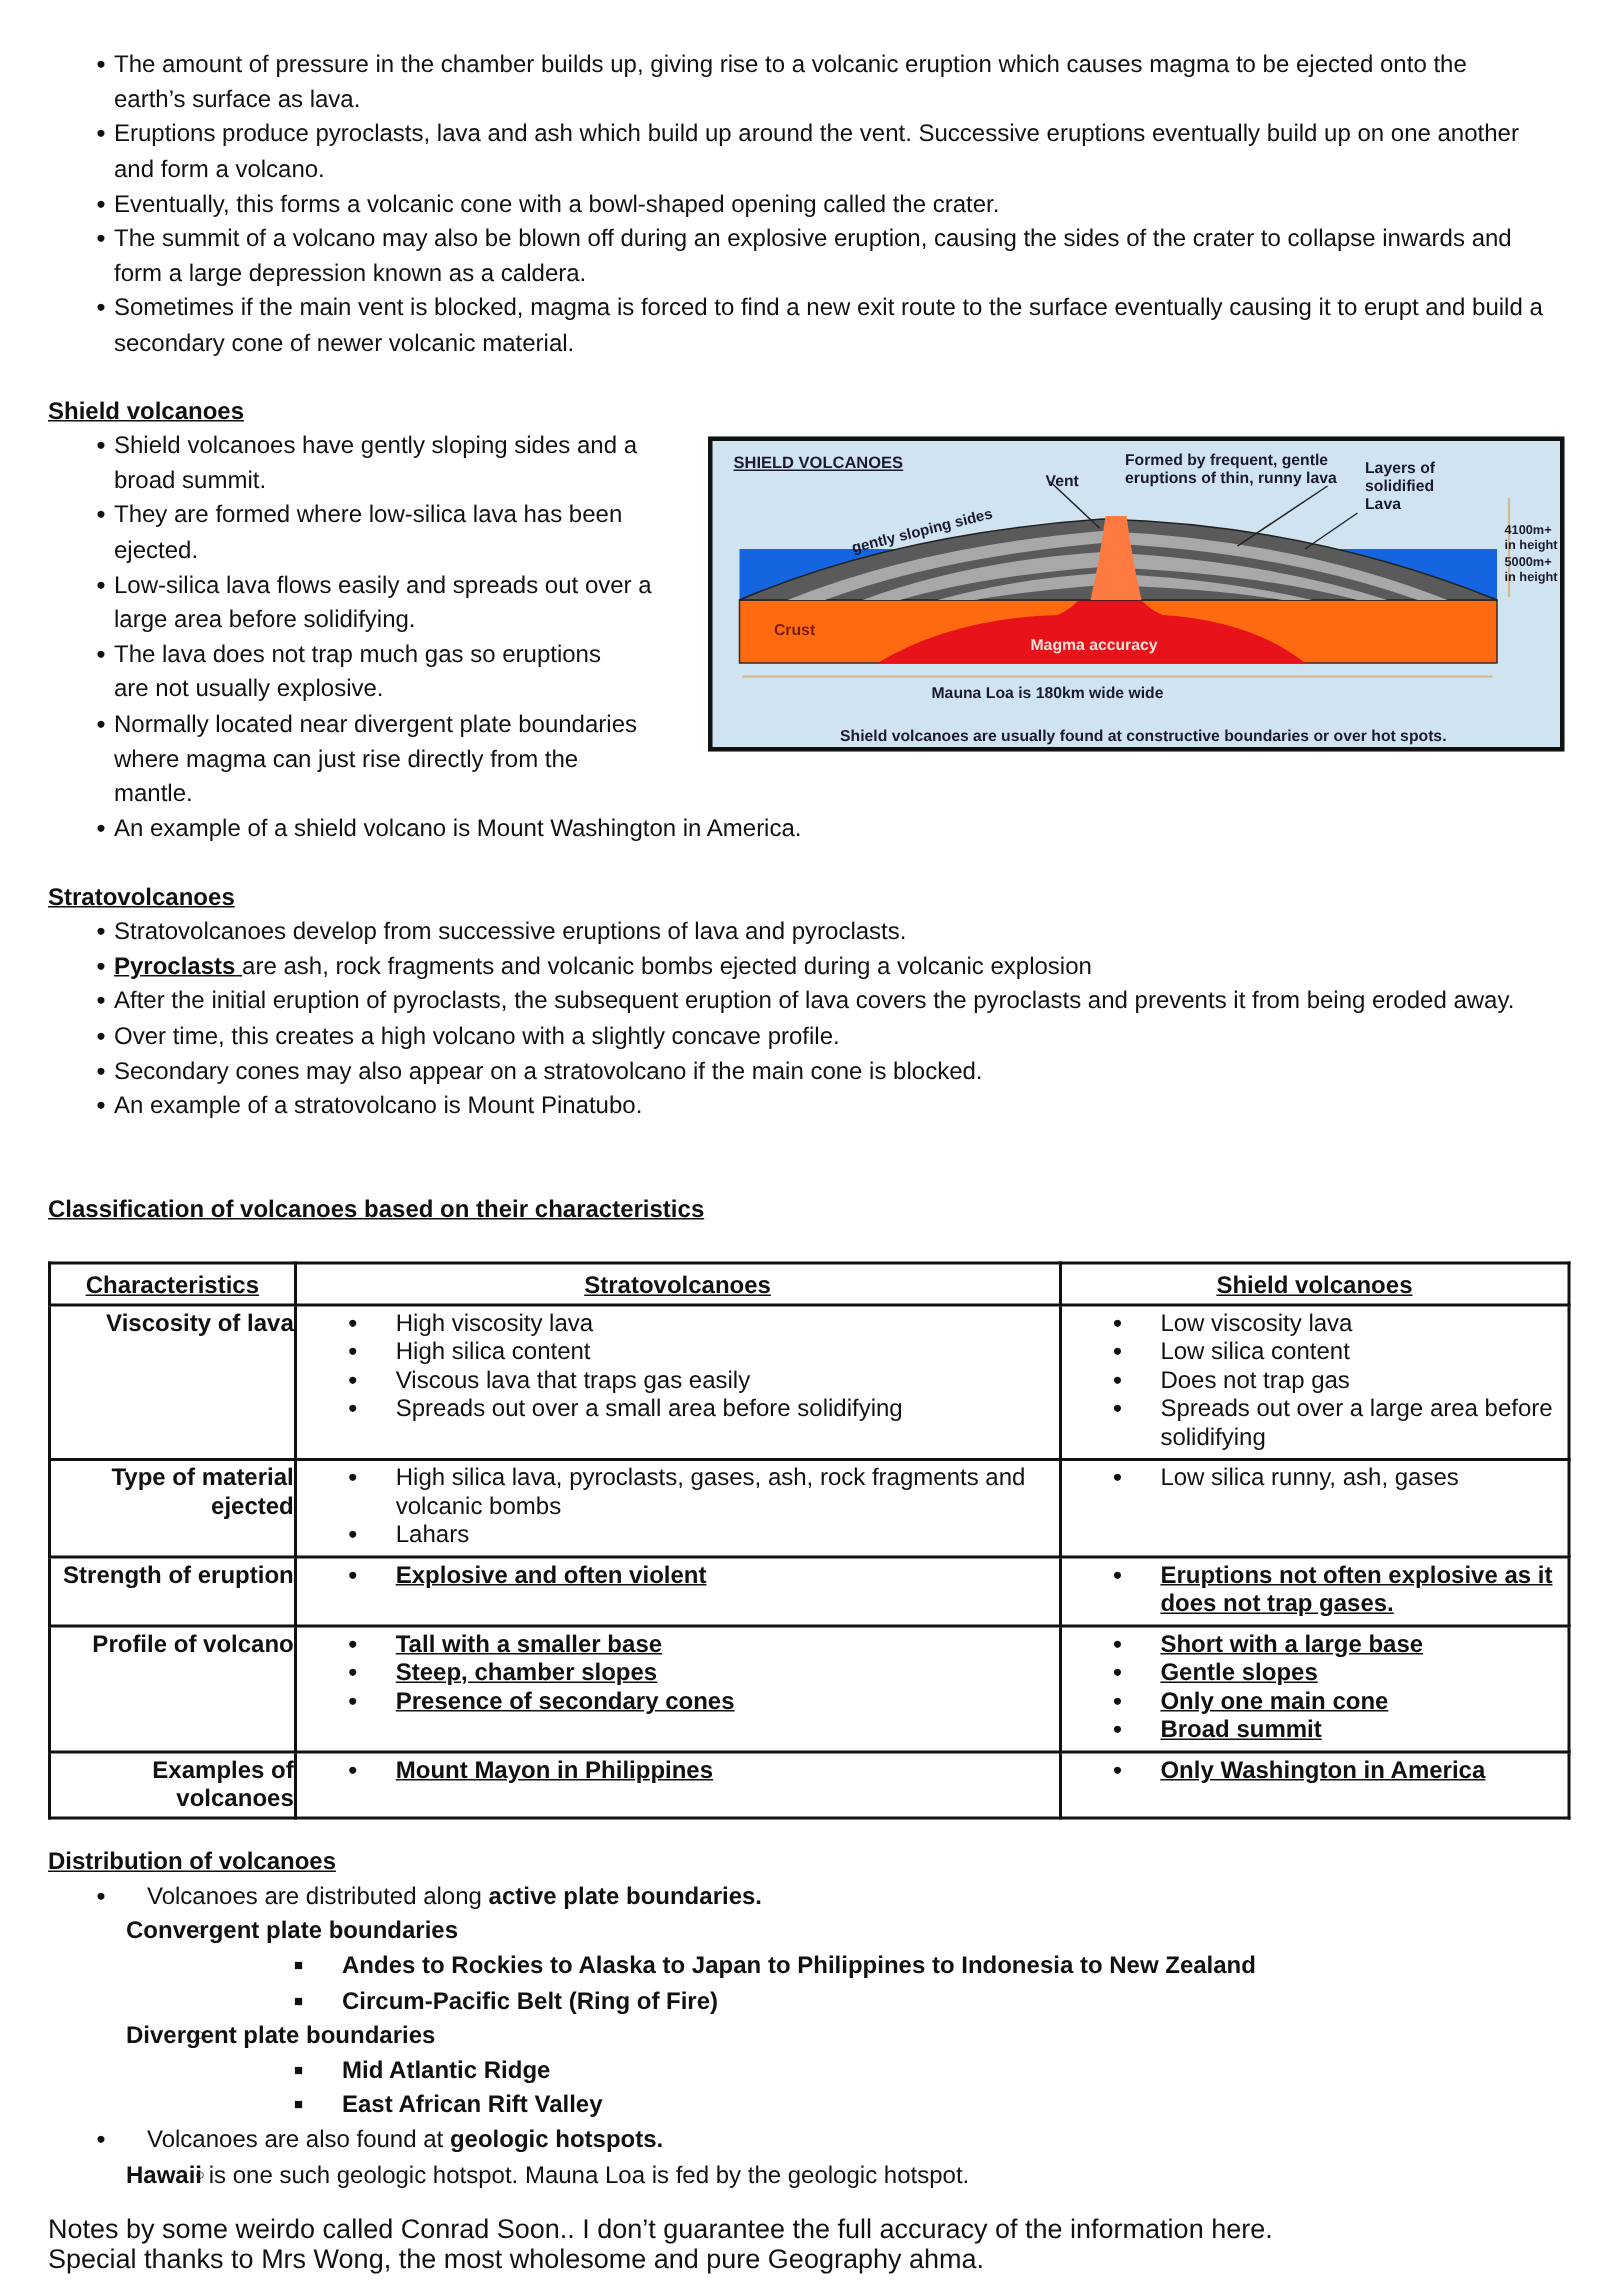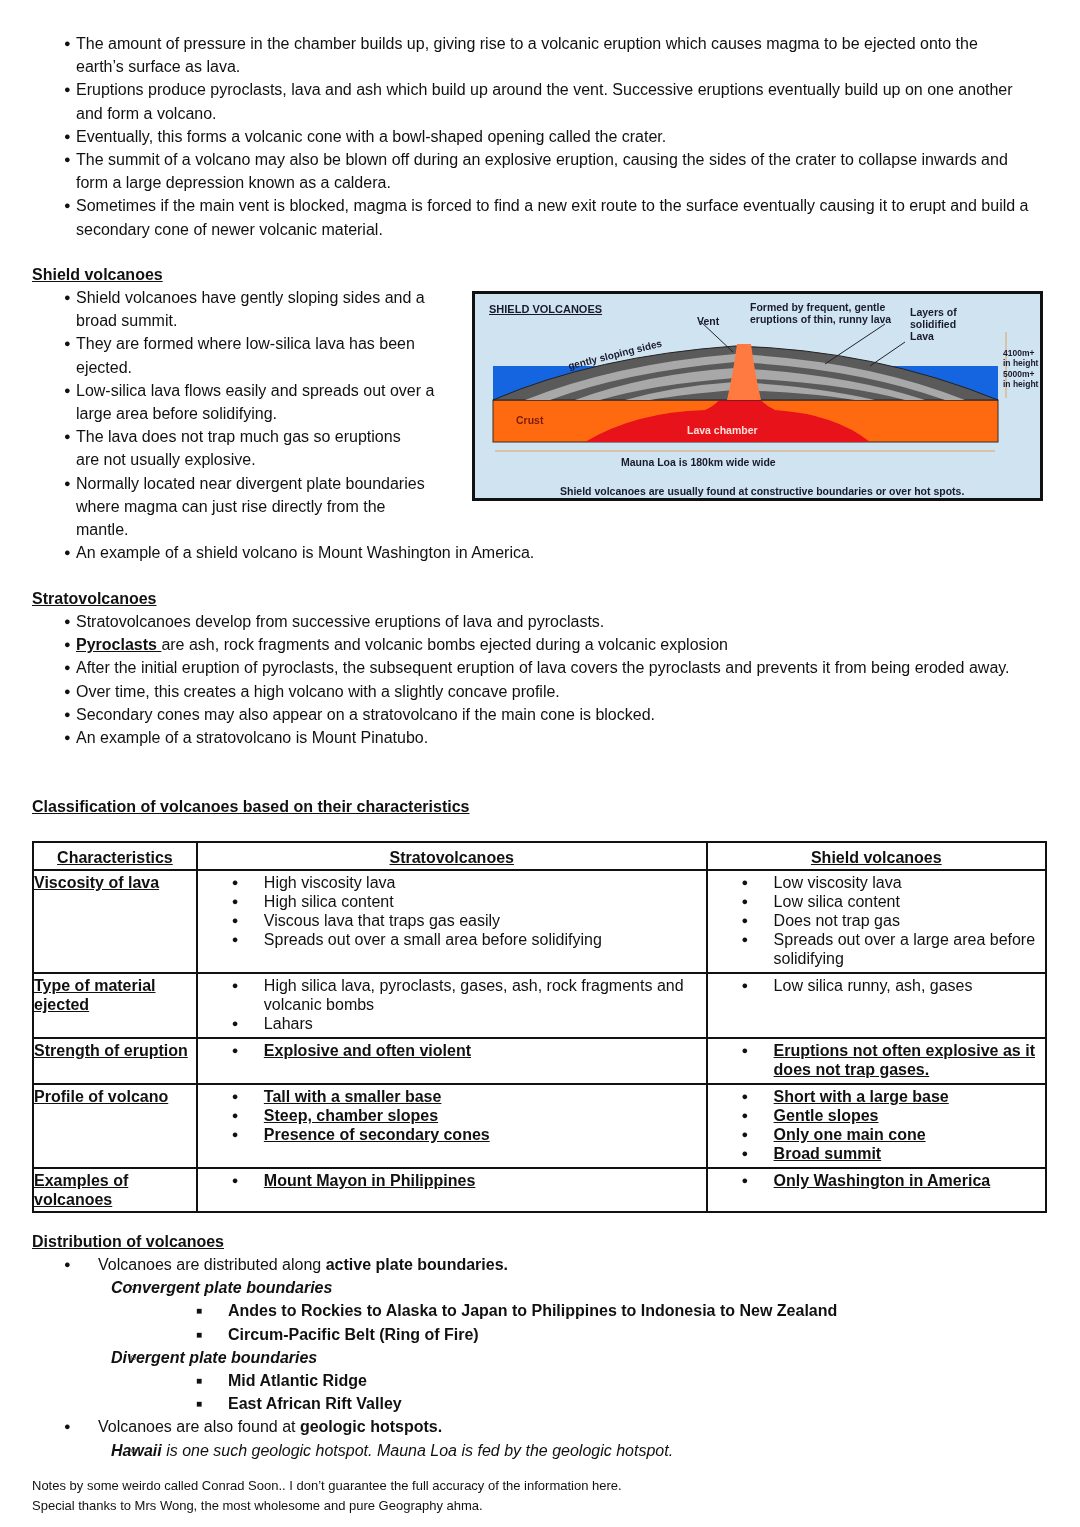--- a/index.html
+++ b/index.html
@@ -13,33 +13,33 @@
   .u { text-decoration:underline; font-weight:bold; }
   .bold { font-weight:bold; }
   
   #diagram { left:472px; top:291px; width:571px; height:210px; border:3px solid #111; background:#cfe4f0; box-sizing:border-box; }
   #diagram svg { position:absolute; left:0; top:0; }
   .dl { position:absolute; font-weight:bold; color:#1a1a2e; font-size:10.5px; line-height:12px; white-space:nowrap; }
   
   table#cls { position:absolute; left:32px; top:841px; width:1015px; border-collapse:collapse; font-size:16px; }
   #cls td, #cls th { border:2px solid #111; vertical-align:top; padding:0; }
   #cls th { font-weight:bold; text-decoration:underline; text-align:center; line-height:22px; padding-top:4px; }
-  #cls td.ch { text-align:left; font-weight:bold; text-decoration:underline; line-height:19px; padding-top:2px; }
+  #cls td.ch { text-align:right; font-weight:bold; line-height:19px; padding-top:2px; }
   .cl { list-style:none; margin:0; padding:2px 0 4px 0; }
   .cl li { position:relative; padding-left:66px; line-height:19px; }
   .cl li::before { content:"\25CF"; position:absolute; left:34px; font-size:11px; line-height:19px; }
   .cl.ul li span { text-decoration:underline; font-weight:bold; }
   
   .lvl1 { position:relative; padding-left:98px; line-height:23.2px; }
   .lvl1::before { content:"\25CF"; position:absolute; left:64px; font-size:11px; line-height:23.2px; }
-  .lvl2 { position:relative; padding-left:111px; line-height:23.2px; font-weight:bold;font-style:italic; }
+  .lvl2 { position:relative; padding-left:84px; line-height:23.2px; font-weight:bold; }
   .lvl2::before { content:"\25CB"; position:absolute; left:130px; font-size:11px; line-height:23.2px; font-weight:normal; }
   .lvl3 { position:relative; padding-left:228px; line-height:23.2px; font-weight:bold; }
   .lvl3::before { content:"\25A0"; position:absolute; left:196px; font-size:10px; line-height:23.2px; }
-  .foot { font-size:13px; line-height:20px; }
+  .foot { font-size:18px; line-height:20px; }
 </style>
 </head>
 <body>
 
 <ul class="b abs" style="left:0; top:32px; width:1030px;">
   <li class="li">The amount of pressure in the chamber builds up, giving rise to a volcanic eruption which causes magma to be ejected onto the earth’s surface as lava.</li>
   <li class="li">Eruptions produce pyroclasts, lava and ash which build up around the vent. Successive eruptions eventually build up on one another and form a volcano.</li>
   <li class="li">Eventually, this forms a volcanic cone with a bowl-shaped opening called the crater.</li>
   <li class="li">The summit of a volcano may also be blown off during an explosive eruption, causing the sides of the crater to collapse inwards and form a large depression known as a caldera.</li>
   <li class="li">Sometimes if the main vent is blocked, magma is forced to find a new exit route to the surface eventually causing it to erupt and build a secondary cone of newer volcanic material.</li>
@@ -72,21 +72,21 @@
     <line x1="531" y1="38" x2="531" y2="104" stroke="#d8b890" stroke-width="1.5"></line>
   </svg>
   <div class="dl" style="left:14px; top:9px; font-size:11px; text-decoration:underline;">SHIELD VOLCANOES</div>
   <div class="dl" style="left:222px; top:21px;">Vent</div>
   <div class="dl" style="left:275px; top:7px;"><span>Formed by frequent, gentle</span><br><span>eruptions of thin, runny lava</span></div>
   <div class="dl" style="left:435px; top:12px;"><span>Layers of</span><br><span>solidified</span><br><span>Lava</span></div>
   <div class="dl" style="left:92px; top:55px; transform:rotate(-14deg); font-size:10px;">gently sloping sides</div>
   <div class="dl" style="left:528px; top:54px; font-size:8.5px; line-height:10px;"><span>4100m+</span><br><span>in height</span></div>
   <div class="dl" style="left:528px; top:75px; font-size:8.5px; line-height:10px;"><span>5000m+</span><br><span>in height</span></div>
   <div class="dl" style="left:41px; top:120px; color:#7a1d0a;">Crust</div>
-  <div class="dl" style="left:212px; top:130px; color:#ffe0d8;">Lava chamber</div>
+  <div class="dl" style="left:212px; top:130px; color:#ffe0d8;">Magma accuracy</div>
   <div class="dl" style="left:146px; top:162px;">Mauna Loa is 180km wide wide</div>
   <div class="dl" style="left:53px; top:191px;margin-left:32px;">Shield volcanoes are usually found at constructive boundaries or over hot spots.</div>
 </div>
 
 <h3 class="sec abs" style="left:32px; top:587px;">Stratovolcanoes</h3>
 <ul class="b abs" style="left:0; top:610px; width:1030px;">
   <li class="li">Stratovolcanoes develop from successive eruptions of lava and pyroclasts.</li>
   <li class="li"><span class="u">Pyroclasts </span><span>are ash, rock fragments and volcanic bombs ejected during a volcanic explosion</span></li>
   <li class="li">After the initial eruption of pyroclasts, the subsequent eruption of lava covers the pyroclasts and prevents it from being eroded away.</li>
   <li class="li">Over time, this creates a high volcano with a slightly concave profile.</li>

